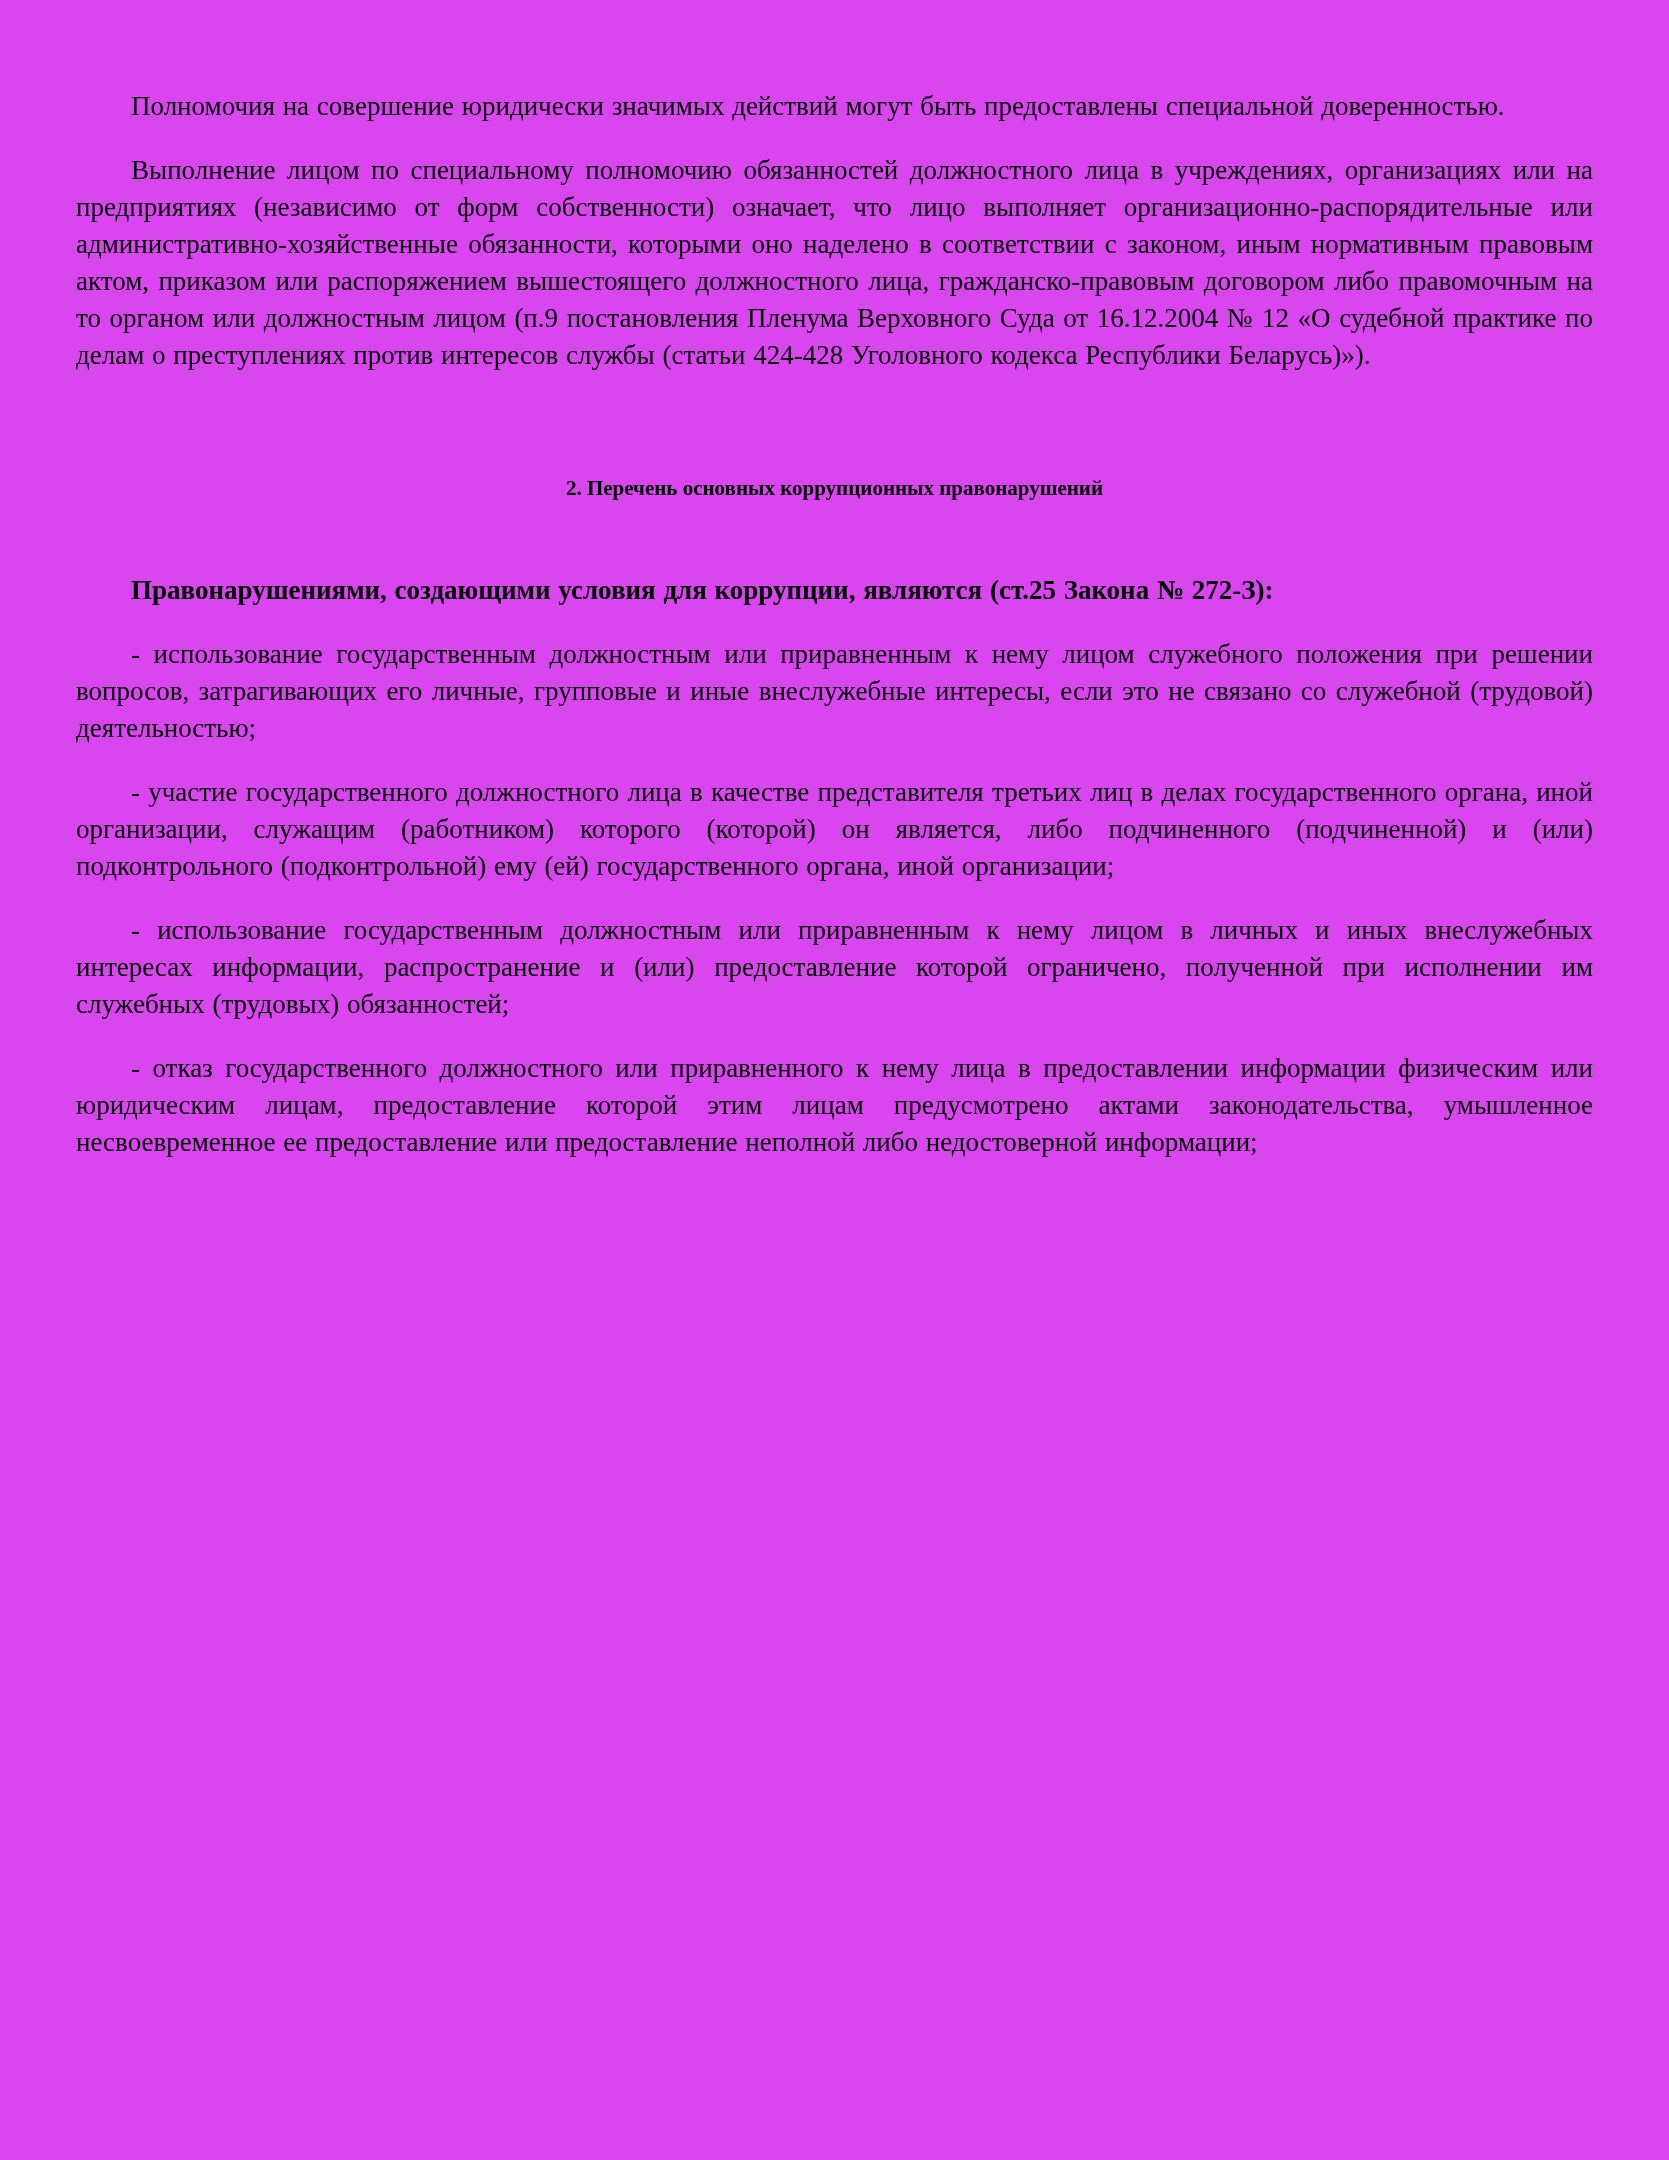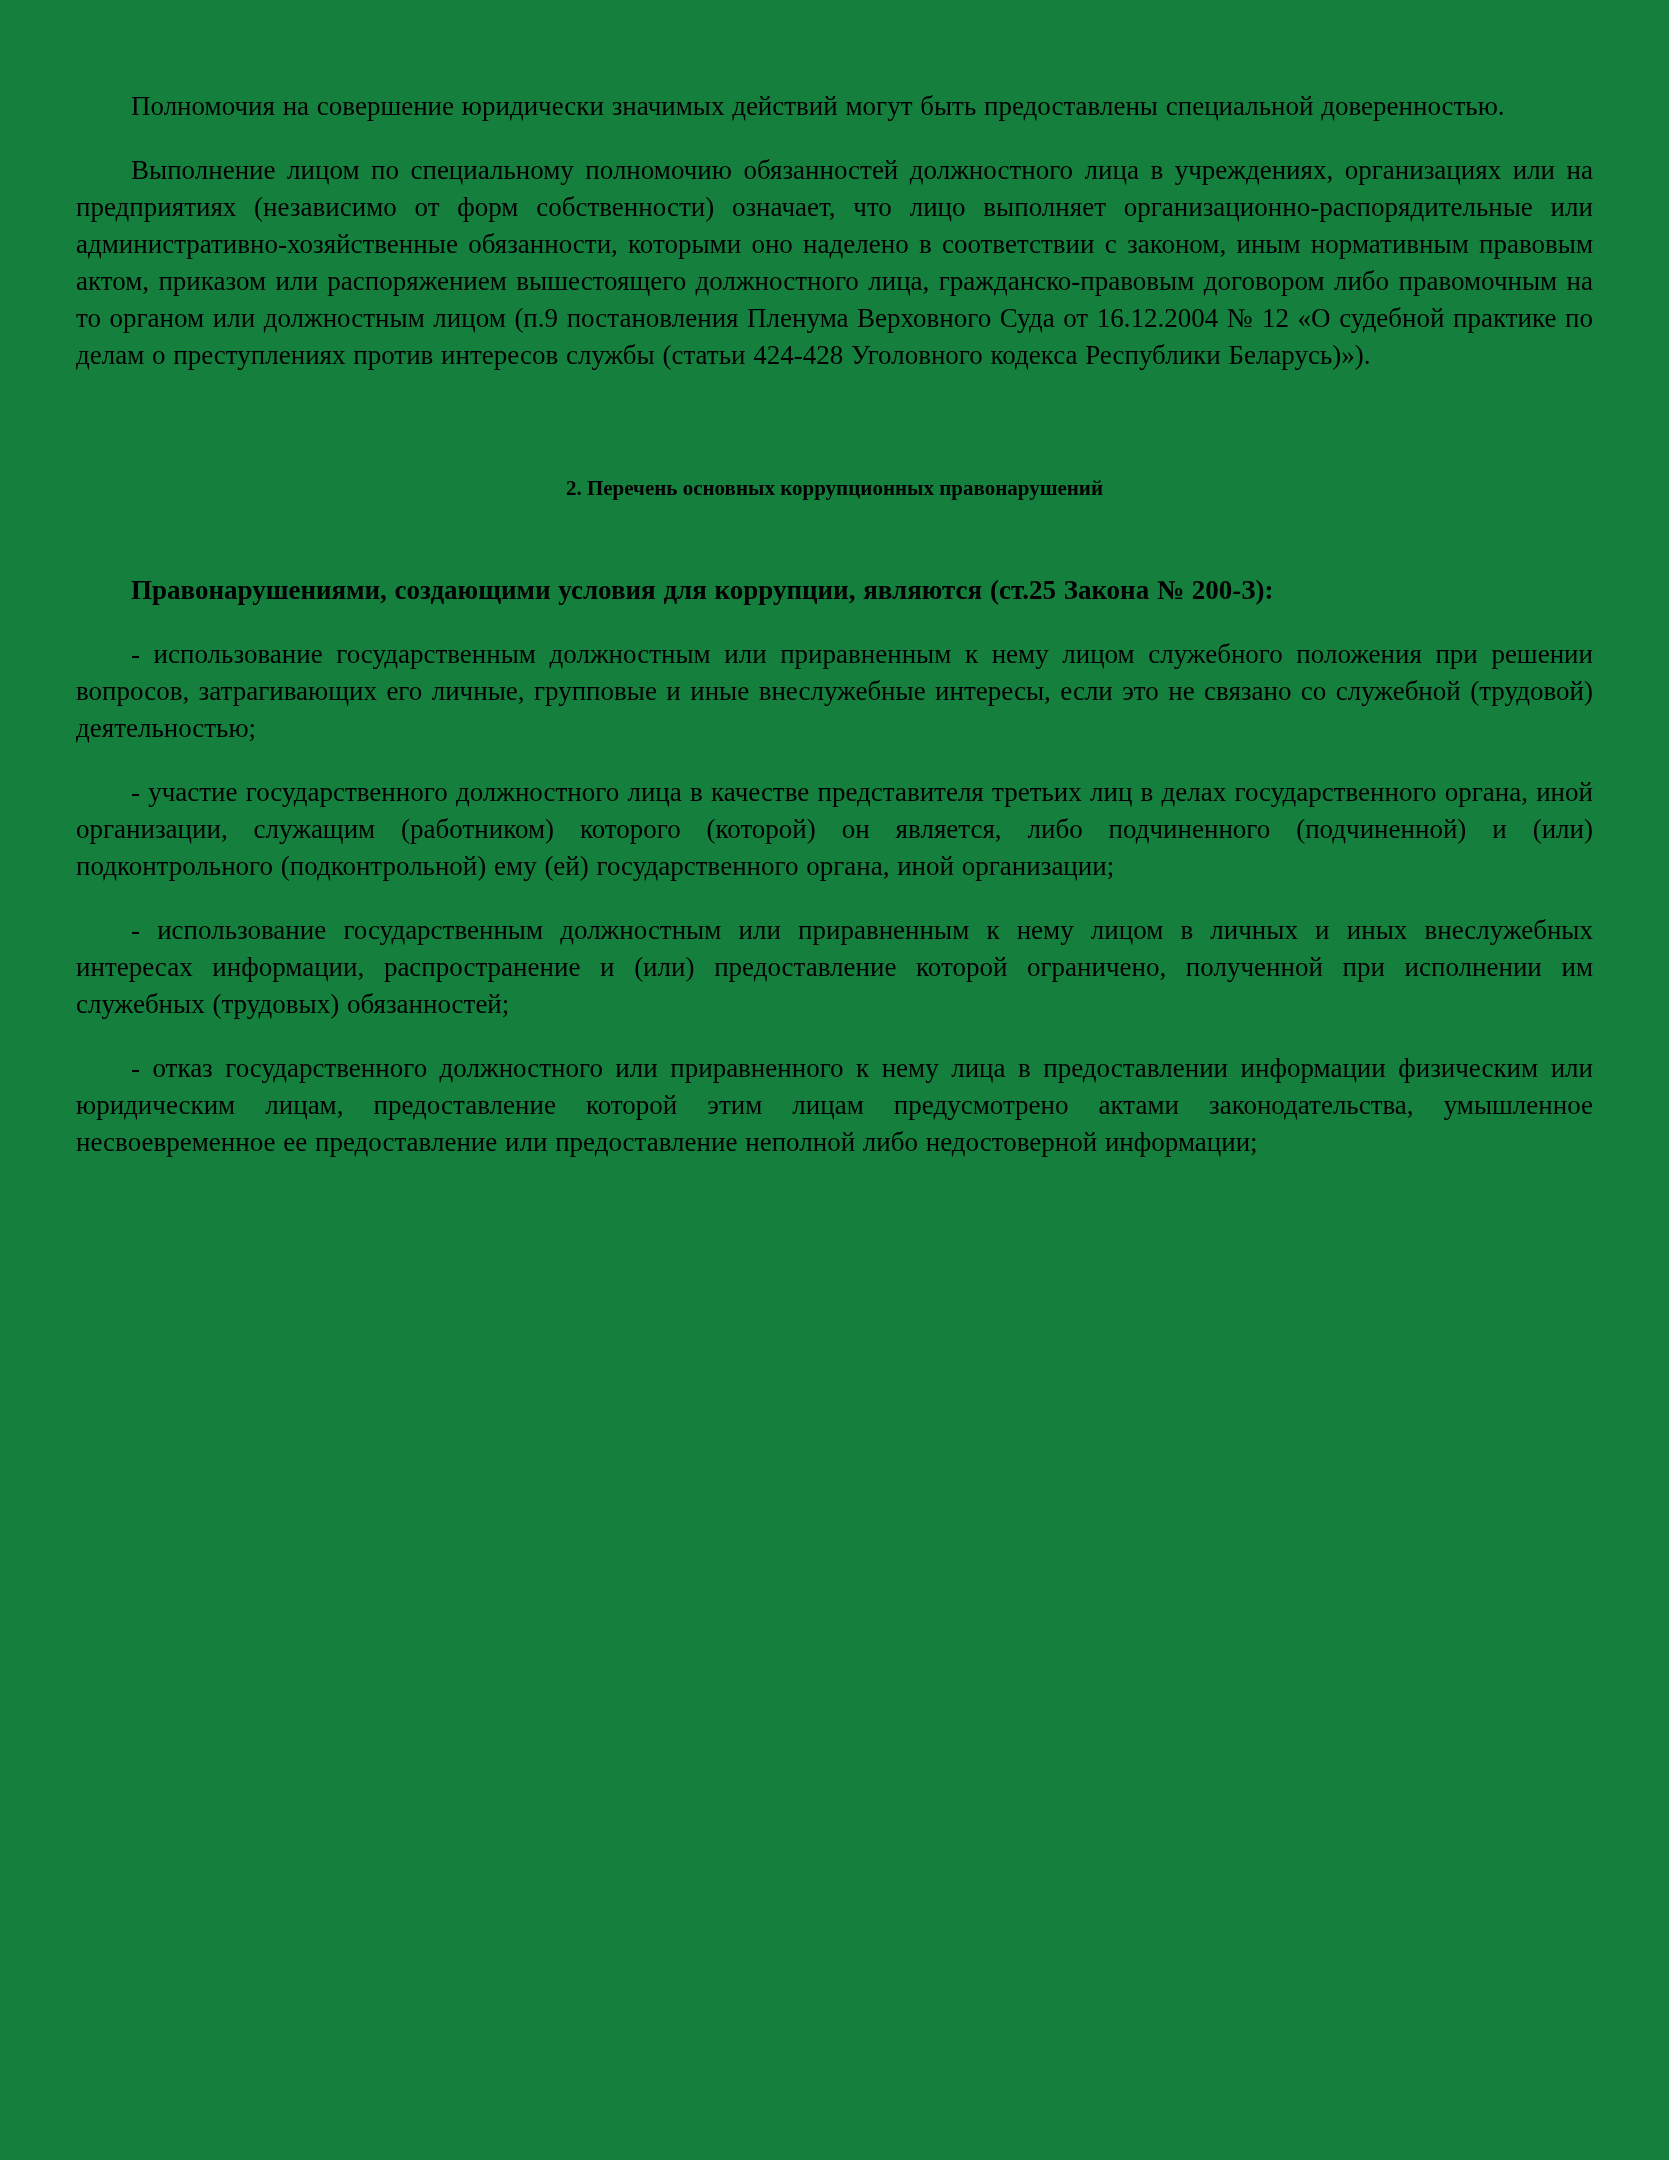--- a/index.html
+++ b/index.html
@@ -12,21 +12,21 @@
     height: 2160px;
     font-family: "Liberation Serif", "DejaVu Serif", serif;
     color: #000000;
     -webkit-font-smoothing: antialiased;
   }
   .page {
     box-sizing: border-box;
     width: 1669px;
     height: 2160px;
     padding: 88px 76px 40px 76px;
-    background: #15803d;
+    background: #d946ef;
     overflow: hidden;
   }
   .para {
     font-size: 27px;
     line-height: 37px;
     text-align: justify;
     text-indent: 55px;
     margin: 0 0 27px 0;
     word-spacing: 1px;
   }
@@ -55,21 +55,21 @@
 <div class="page">
 
   <p class="para">Полномочия на совершение юридически значимых действий могут быть предоставлены специальной доверенностью.</p>
 
   <p class="para">Выполнение лицом по специальному полномочию обязанностей должностного лица в учреждениях, организациях или на предприятиях (независимо от форм собственности) означает, что лицо выполняет организационно-распорядительные или административно-хозяйственные обязанности, которыми оно наделено в соответствии с законом, иным нормативным правовым актом, приказом или распоряжением вышестоящего должностного лица, гражданско-правовым договором либо правомочным на то органом или должностным лицом (п.9 постановления Пленума Верховного Суда от 16.12.2004 № 12 «О судебной практике по делам о преступлениях против интересов службы (статьи 424-428 Уголовного кодекса Республики Беларусь)»).</p>
 
 
   <h2 class="section-heading">2. Перечень основных коррупционных правонарушений</h2>
 
 
-  <p class="para bold-para">Правонарушениями, создающими условия для коррупции, являются (ст.25 Закона № 200-З):</p>
+  <p class="para bold-para">Правонарушениями, создающими условия для коррупции, являются (ст.25 Закона № 272-З):</p>
 
 
 
   <p class="para">- использование государственным должностным или приравненным к нему лицом служебного положения при решении вопросов, затрагивающих его личные, групповые и иные внеслужебные интересы, если это не связано со служебной (трудовой) деятельностью;</p>
 
   <p class="para">- участие государственного должностного лица в качестве представителя третьих лиц в делах государственного органа, иной организации, служащим (работником) которого (которой) он является, либо подчиненного (подчиненной) и (или) подконтрольного (подконтрольной) ему (ей) государственного органа, иной организации;</p>
 
   <p class="para">- использование государственным должностным или приравненным к нему лицом в личных и иных внеслужебных интересах информации, распространение и (или) предоставление которой ограничено, полученной при исполнении им служебных (трудовых) обязанностей;</p>
 
   <p class="para">- отказ государственного должностного или приравненного к нему лица в предоставлении информации физическим или юридическим лицам, предоставление которой этим лицам предусмотрено актами законодательства, умышленное несвоевременное ее предоставление или предоставление неполной либо недостоверной информации;</p>

